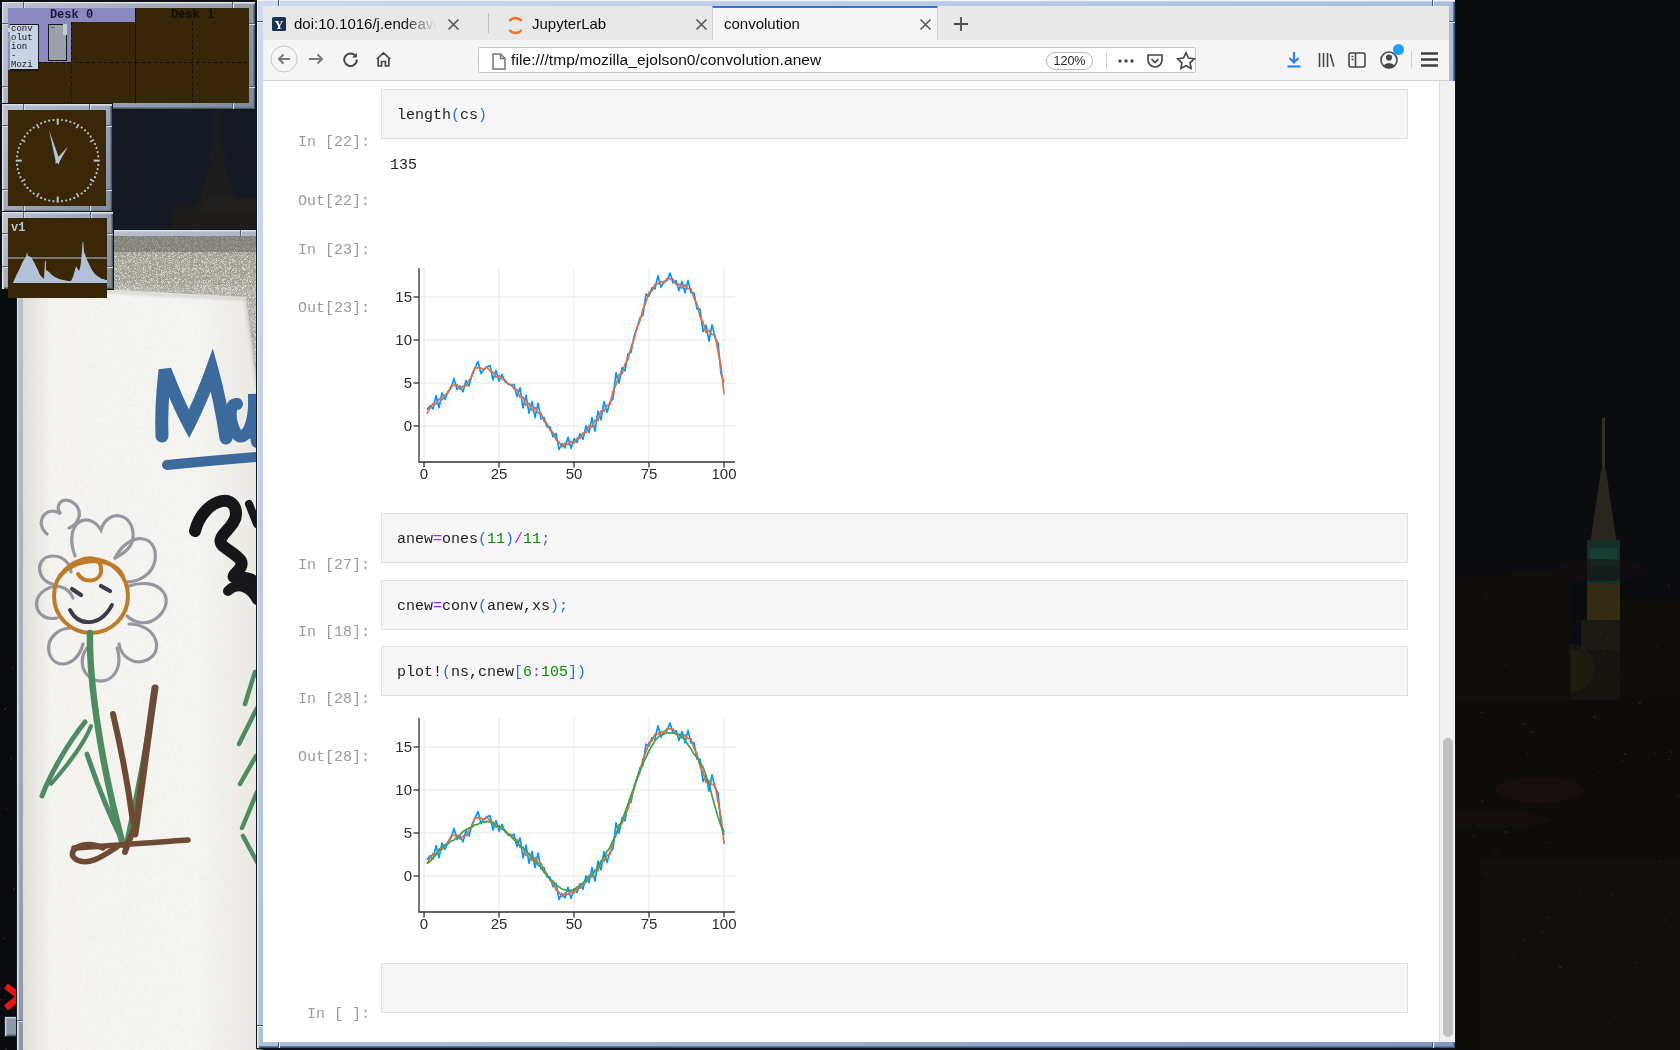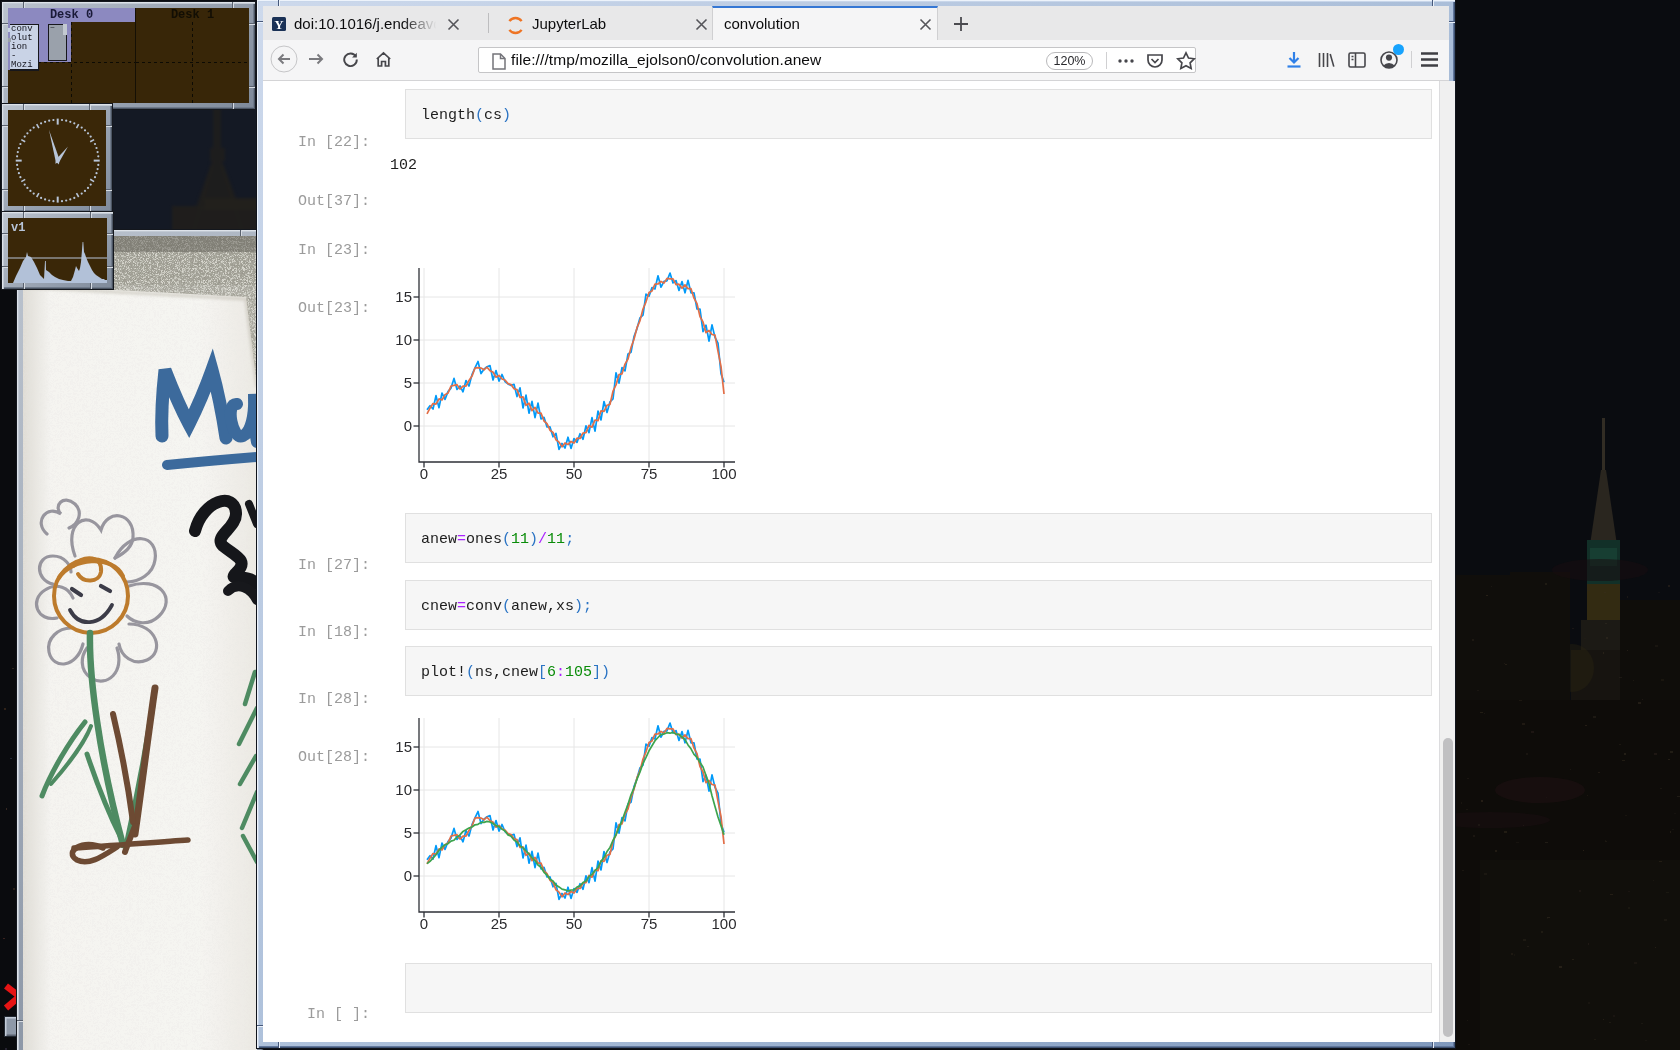--- a/index.html
+++ b/index.html
@@ -14,21 +14,21 @@
 .tab { position:absolute; top:0; height:34px; font-size:15px; color:#0c0c0d; }
 .tabsep { position:absolute; top:7px; width:1px; height:20px; background:#bdbdbf; }
 #activetab { position:absolute; left:449px; top:0; width:226px; height:34px; background:#f5f5f6; border-top:2.5px solid #3577d4; border-left:1px solid #d0d0d2; border-right:1px solid #d0d0d2; }
 #navbar { position:absolute; left:0; top:34px; width:1186px; height:41px; background:#f5f5f6; border-bottom:1px solid #d4d4d6; }
 #urlbar { position:absolute; left:215px; top:7px; width:718px; height:26px; background:#fff; border:1px solid #c5c5c7; border-radius:2px; }
 #content { position:absolute; left:0; top:75px; width:1186px; height:961px; background:#fff; }
 #scrollbar { position:absolute; left:1176px; top:0px; width:16px; height:961px; background:#f0f0f0; border-left:1px solid #dcdcde; }
 #thumb { position:absolute; left:3px; top:657px; width:10px; height:299px; background:#c0c0c2; border-radius:6px; }
 .mono { font-family:"Liberation Mono",monospace; }
 .prompt { position:absolute; width:95px; text-align:right; font-family:"Liberation Mono",monospace; font-size:15px; color:#9b9b9b; white-space:pre;margin-top:35px; }
-.codebox { position:absolute; left:124px; width:1027px; height:50px; background:#f6f6f6; border:1px solid #e0e0e0;margin-left:24px; }
+.codebox { position:absolute; left:124px; width:1027px; height:50px; background:#f6f6f6; border:1px solid #e0e0e0; }
 .code { position:absolute; left:15px; top:17px; font-family:"Liberation Mono",monospace; font-size:15px; color:#1d1d1d; white-space:pre; }
 .op { color:#aa22ff; } .num { color:#098c08; } .br { color:#2b74c4; }
 #pager { left:2px; top:2px; width:253px; height:107px; }
 #clock { left:2px; top:104px; width:110px; height:108px; }
 #xload { left:2px; top:212px; width:111px; height:77px; }
 #photowin { left:17px; top:230px; width:246px; height:842px; }
 .wincontent { position:absolute; background:#382608; }
 </style>
 </head>
 <body>
@@ -413,21 +413,21 @@
 
   <div class="abs steel" id="xload">
       <div class="abs" style="left:21px;top:0;width:2px;height:6px;background:linear-gradient(to right,#59616e 0 1px,#d7dce3 1px 2px)"></div>
       <div class="abs" style="left:21px;top:71px;width:2px;height:6px;background:linear-gradient(to right,#59616e 0 1px,#d7dce3 1px 2px)"></div>
       <div class="abs" style="left:88px;top:0;width:2px;height:6px;background:linear-gradient(to right,#59616e 0 1px,#d7dce3 1px 2px)"></div>
       <div class="abs" style="left:88px;top:71px;width:2px;height:6px;background:linear-gradient(to right,#59616e 0 1px,#d7dce3 1px 2px)"></div>
       <div class="abs" style="left:0;top:21px;width:6px;height:2px;background:linear-gradient(to bottom,#59616e 0 1px,#d7dce3 1px 2px)"></div>
       <div class="abs" style="left:105px;top:21px;width:6px;height:2px;background:linear-gradient(to bottom,#59616e 0 1px,#d7dce3 1px 2px)"></div>
       <div class="abs" style="left:0;top:54px;width:6px;height:2px;background:linear-gradient(to bottom,#59616e 0 1px,#d7dce3 1px 2px)"></div>
       <div class="abs" style="left:105px;top:54px;width:6px;height:2px;background:linear-gradient(to bottom,#59616e 0 1px,#d7dce3 1px 2px)"></div>
-    <div class="wincontent" style="left:6px;top:6px;width:99px;height:65px;">
+    <div class="wincontent" style="left:6px;top:6px;width:99px;height:80px;">
       <svg class="abs" style="left:0;top:0" width="99" height="65" viewBox="0 0 99 65">
           <rect width="99" height="65" fill="#3a2708"></rect>
           <polygon points="0.0,65.0 5.0,65.0 8.0,58.0 12.0,50.0 15.0,43.0 18.0,39.0 19.0,34.0 20.0,38.0 23.0,39.0 26.0,44.0 29.0,50.0 32.0,57.0 36.0,61.0 37.0,43.0 37.8,43.0 38.0,52.0 41.0,54.0 44.0,57.0 47.0,59.0 51.0,61.0 55.0,62.0 60.0,63.0 63.0,63.0 65.0,59.0 67.0,52.0 68.0,48.0 69.0,50.0 71.0,53.0 72.0,50.0 73.0,44.0 74.0,32.0 74.6,24.0 75.3,24.0 76.0,34.0 77.0,36.0 78.0,39.0 80.0,44.0 82.0,48.0 84.0,52.0 86.0,55.0 88.0,57.0 91.0,59.0 94.0,61.0 96.0,61.0 97.0,62.0 99.0,62.0 99.0,65.0" fill="#b2c1d8"></polygon>
           <line x1="0" y1="40" x2="99" y2="40" stroke="#b8c5d8" stroke-width="1"></line>
           <text x="3" y="13" font-family="Liberation Mono,monospace" font-size="12" font-weight="bold" fill="#b8c5d8">v1</text>
         </svg>
     </div>
   </div>
 
   <div class="abs steelblue" id="ffwin">
@@ -541,22 +541,22 @@
             <path d="M1 2.5 H18 M1 8.5 H18 M1 14.5 H18"></path>
           </svg>
 
     </div>
     <div id="content">
       <div class="abs" style="left:-263px;top:-81px;width:1680px;height:1050px">
             <div class="prompt" style="left:275px;top:99px">In [22]:</div>
 <div class="codebox" style="left:381px;top:89px">
               <div class="code">length<span class="br">(</span>cs<span class="br">)</span></div>
             </div>
-<div class="prompt" style="left:275px;top:158px">Out[37]:</div>
-<div class="abs mono" style="left:390px;top:157px;font-size:15px;color:#1d1d1d">102</div>
+<div class="prompt" style="left:275px;top:158px">Out[22]:</div>
+<div class="abs mono" style="left:390px;top:157px;font-size:15px;color:#1d1d1d">135</div>
 <div class="prompt" style="left:275px;top:207px">In [23]:</div>
 <div class="prompt" style="left:275px;top:265px">Out[23]:</div>
 <svg class="abs" style="left:383px;top:254px" width="362" height="240" viewBox="383 254 362 240">
               <g stroke="#e6e6e6" stroke-width="1">
                 <line x1="424" y1="268" x2="424" y2="462"></line>
                 <line x1="499" y1="268" x2="499" y2="462"></line>
                 <line x1="574" y1="268" x2="574" y2="462"></line>
                 <line x1="649" y1="268" x2="649" y2="462"></line>
                 <line x1="724" y1="268" x2="724" y2="462"></line>
                 <line x1="419" y1="297" x2="735" y2="297"></line>

